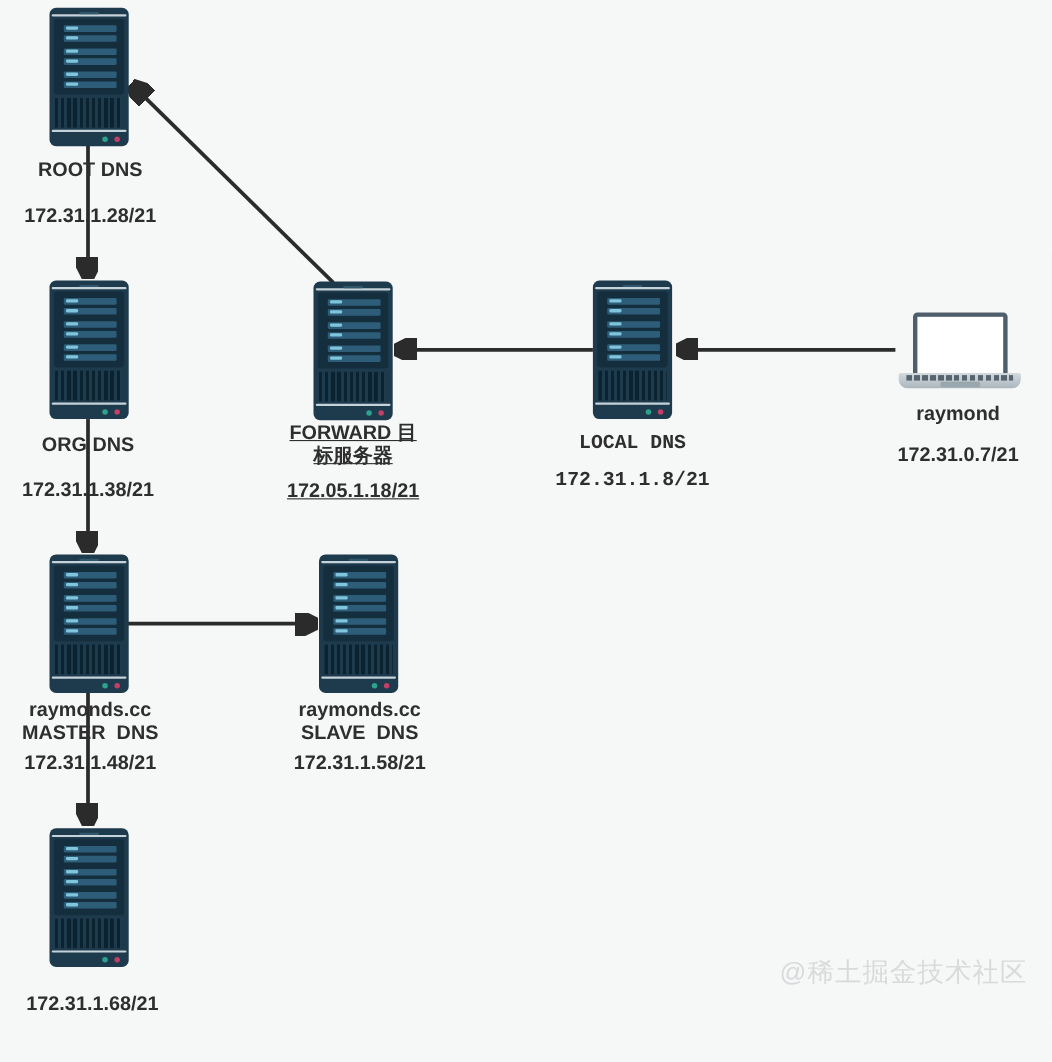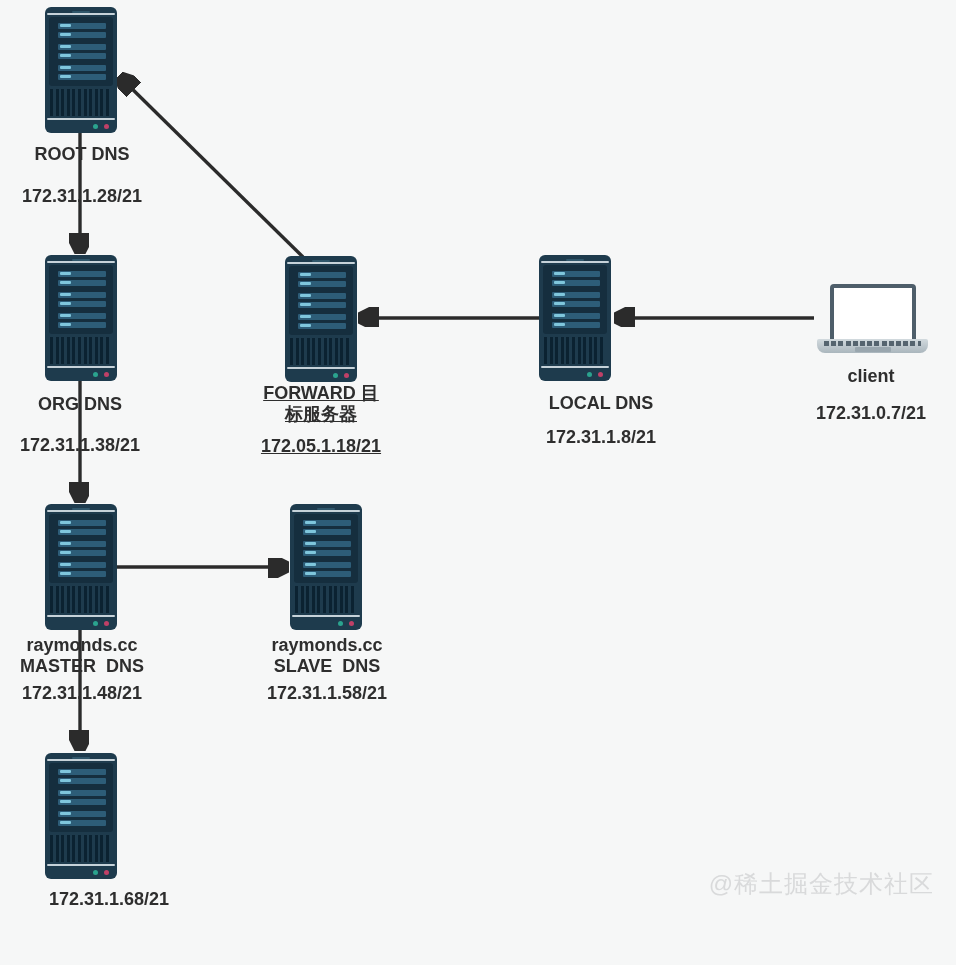--- a/index.html
+++ b/index.html
@@ -256,36 +256,36 @@
           </div>
         </div>
       <div class="srv-vent"></div>
       <div class="srv-sep"></div>
       <div class="srv-foot">
         <i class="led led-green"></i>
         <i class="led led-red"></i>
       </div>
     </div>
   </div>
-  <div class="label-block" style="left:516px;top:393px;">
+  <div class="label-block" style="left:490px;top:393px;font-family:Liberation Mono, monospace;">
     <div class="node-name">LOCAL DNS</div>
     <div class="node-ip" style="margin-top:13px;">172.31.1.8/21</div>
   </div>
 
   <div class="node laptop" style="left:817px;top:284px;">
     <div class="lap-screen">
       <div class="lap-display"></div>
     </div>
     <div class="lap-base">
       <div class="lap-keys"></div>
       <div class="lap-pad"></div>
     </div>
   </div>
   <div class="label-block" style="left:786px;top:366px;">
-    <div class="node-name">client</div>
+    <div class="node-name">raymond</div>
     <div class="node-ip" style="margin-top:16px;">172.31.0.7/21</div>
   </div>
 
   <div class="node" style="left:45px;top:504px;">
     <div class="server">
       <div class="srv-cap"></div>
       <div class="srv-sep"></div>
       <div class="srv-panel">
           <div class="srv-grp">
             <div class="srv-bar"></div>
@@ -366,18 +366,18 @@
         </div>
       <div class="srv-vent"></div>
       <div class="srv-sep"></div>
       <div class="srv-foot">
         <i class="led led-green"></i>
         <i class="led led-red"></i>
       </div>
     </div>
   </div>
   <div class="label-block" style="left:-1px;top:882px;">
-    <div class="node-ip" style="margin-top:7px;text-align:right;">172.31.1.68/21</div>
+    <div class="node-ip" style="margin-top:20px;">172.31.1.68/21</div>
   </div>
 
   <div class="watermark">@稀土掘金技术社区</div>
 
 </div>
 
 </body></html>

